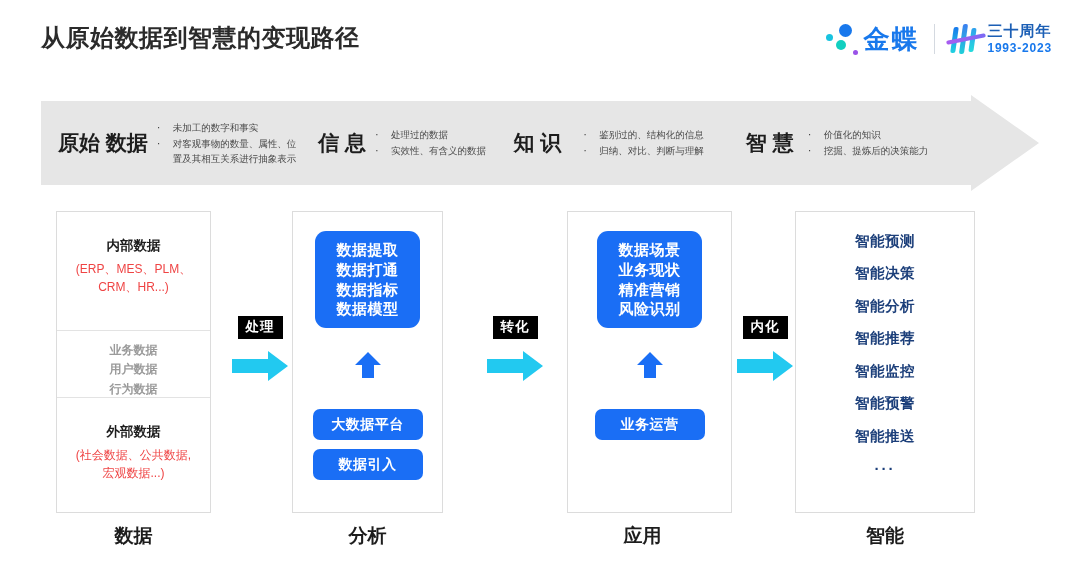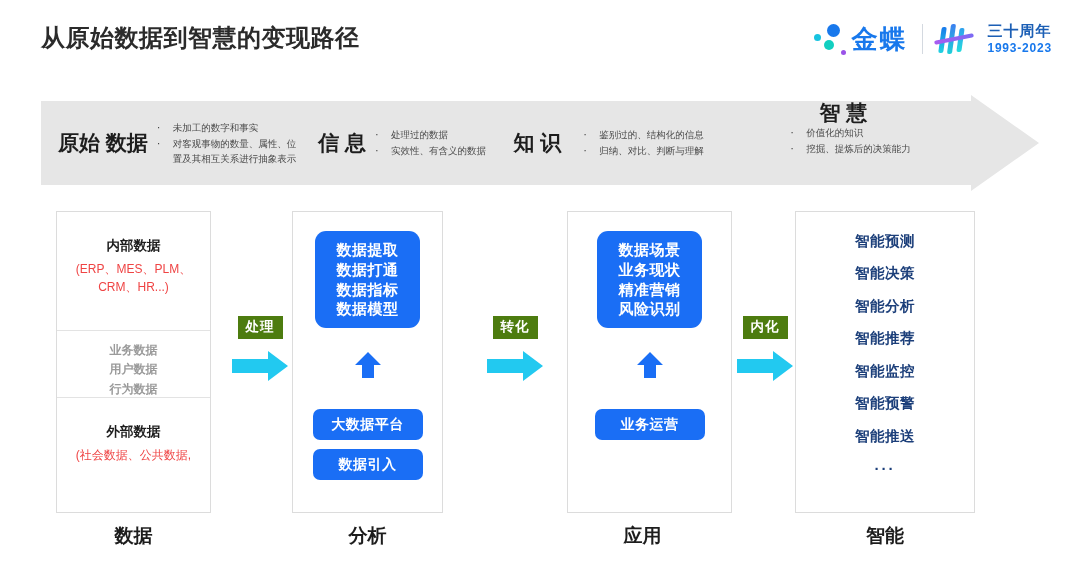--- a/index.html
+++ b/index.html
@@ -28,21 +28,21 @@
   .dot-b{width:7px;height:7px;background:#18c3e0;left:3px;top:12px;}
   .dot-c{width:10px;height:10px;background:#12cfc0;left:13px;top:18px;}
   .dot-d{width:5px;height:5px;background:#9a52e8;left:30px;top:28px;}
   .brand-name{
     font-size:26px;font-weight:bold;color:#1878ec;
     letter-spacing:2px;line-height:1;
   }
   .brand-sep{
     width:1px;height:30px;background:#d4d9e0;margin:0 13px 0 15px;
   }
-  .anniv{display:flex;align-items:center;gap:12px;}
+  .anniv{display:flex;align-items:center;}
   .anniv-mark{position:relative;width:36px;height:34px;margin-right:3px;}
   .anniv-mark i{position:absolute;display:block;border-radius:2px;}
   .bar1{width:5px;height:26px;left:4px;top:5px;background:linear-gradient(180deg,#1878ec,#21d3e0);transform:skewX(-8deg);}
   .bar2{width:5px;height:30px;left:13px;top:2px;background:linear-gradient(180deg,#3b7ef0,#1fd0d8);transform:skewX(-8deg);}
   .bar3{width:5px;height:24px;left:22px;top:6px;background:linear-gradient(180deg,#2fa0ee,#25dcdc);transform:skewX(-8deg);}
   .swoosh{
     width:40px;height:4px;left:-2px;top:15px;
     background:linear-gradient(90deg,#a95cf0,#7b6af4);
     transform:rotate(-11deg);border-radius:3px;
   }
@@ -130,21 +130,21 @@
     line-height:1;margin-bottom:18px;letter-spacing:.5px;
   }
   .smartlist span.ellipsis{font-size:15px;margin-bottom:0;letter-spacing:2px;}
 
   
   .connector{position:absolute;width:74px;display:flex;flex-direction:column;align-items:center;}
   #conn-1{left:223px;top:316px;}
   #conn-2{left:478px;top:316px;}
   #conn-3{left:728px;top:316px;}
   .conn-label{
-    background:#4d7c0f;color:#ffffff;font-size:13.5px;font-weight:bold;
+    background:#000000;color:#ffffff;font-size:13.5px;font-weight:bold;
     padding:3px 8px 4px;letter-spacing:1px;line-height:1.15;
   }
   .conn-arrow{margin-top:11px;}
 
   
   .foot{position:absolute;top:523px;left:0;width:1080px;height:34px;}
   .foot-label{
     position:absolute;font-size:19px;font-weight:bold;color:#1d1d1d;
     text-align:center;white-space:nowrap;
   }
@@ -246,21 +246,21 @@
       </div>
       <div class="bullet-line">
         <span class="bullet-dot">·</span>
         <span class="bullet-text">
             <span>归纳、对比、判断与理解</span>
           </span>
       </div>
     </div>
   </div>
 
-  <div class="stage" style="width:210px;flex-direction:column;">
+  <div class="stage" style="width:210px;">
     <div class="stage-name">
       <span>智</span>
       <span>慧</span>
     </div>
     <div class="stage-bullets" style="margin-left:14px;">
       <div class="bullet-line">
         <span class="bullet-dot">·</span>
         <span class="bullet-text">
             <span>价值化的知识</span>
           </span>
@@ -290,20 +290,21 @@
       <div class="seg-gray">
         <span>业务数据</span>
         <span>用户数据</span>
         <span>行为数据</span>
       </div>
     </div>
     <div class="seg seg-bot">
       <div class="seg-title">外部数据</div>
       <div class="seg-sub">
         <span>(社会数据、公共数据,</span>
+        <span>宏观数据...)</span>
       </div>
     </div>
   </div>
 
   <div class="card" id="card-2">
     <div class="stack">
       <div class="bigbox">
         <span>数据提取</span>
         <span>数据打通</span>
         <span>数据指标</span>

